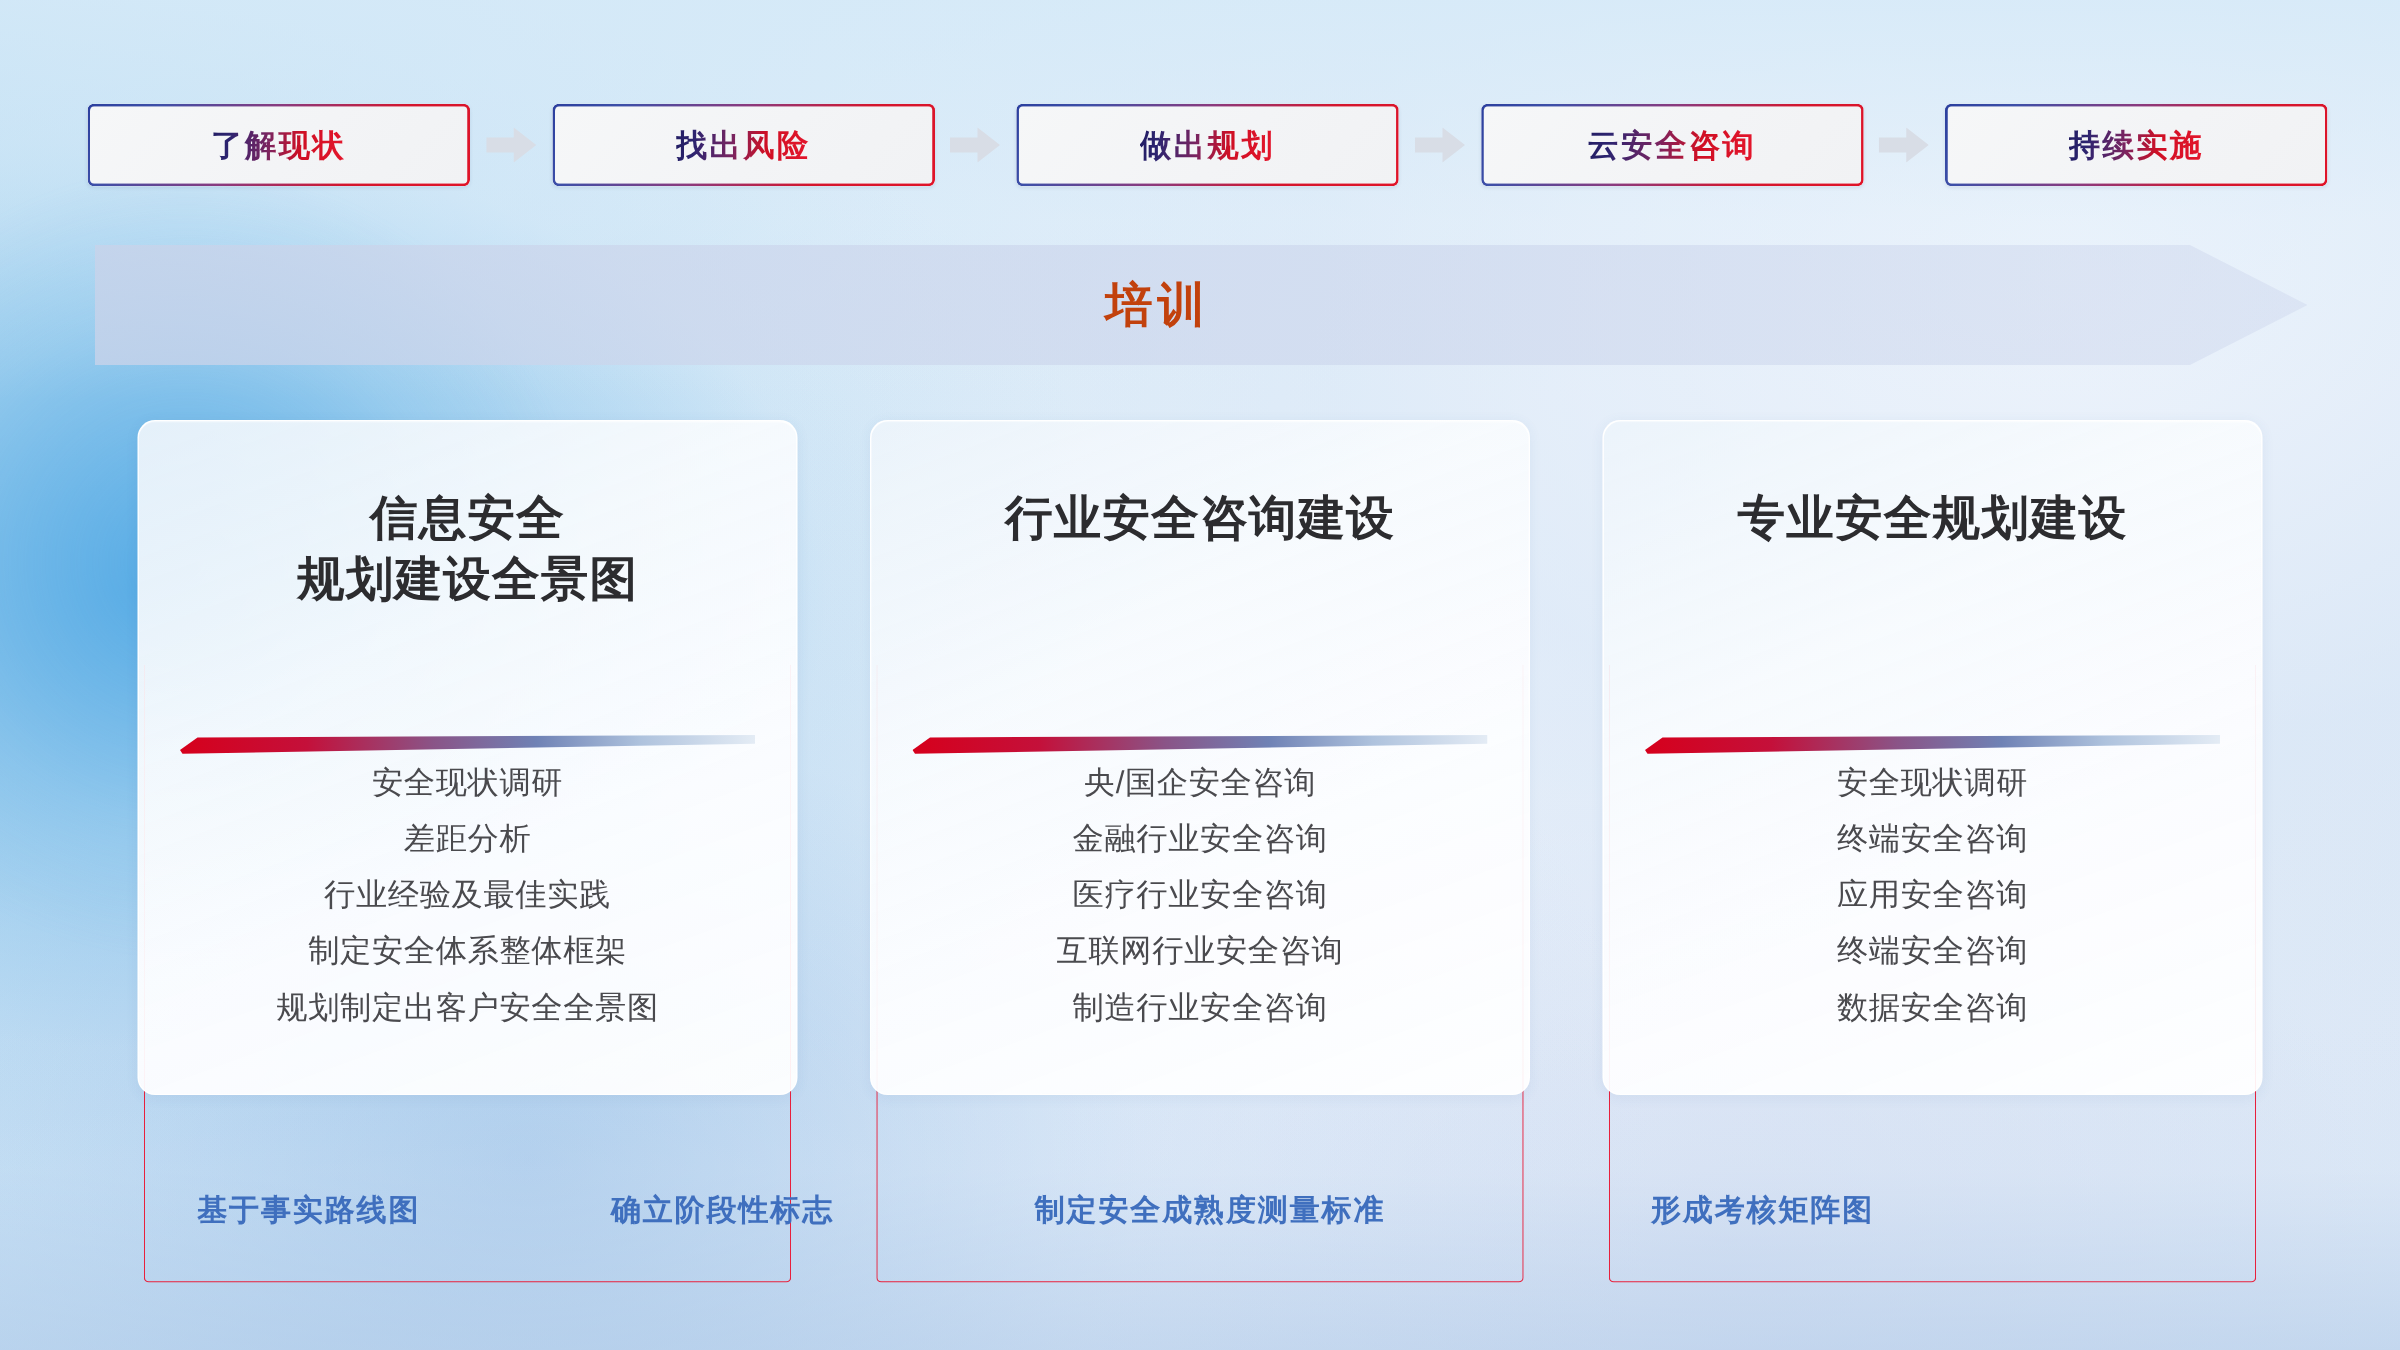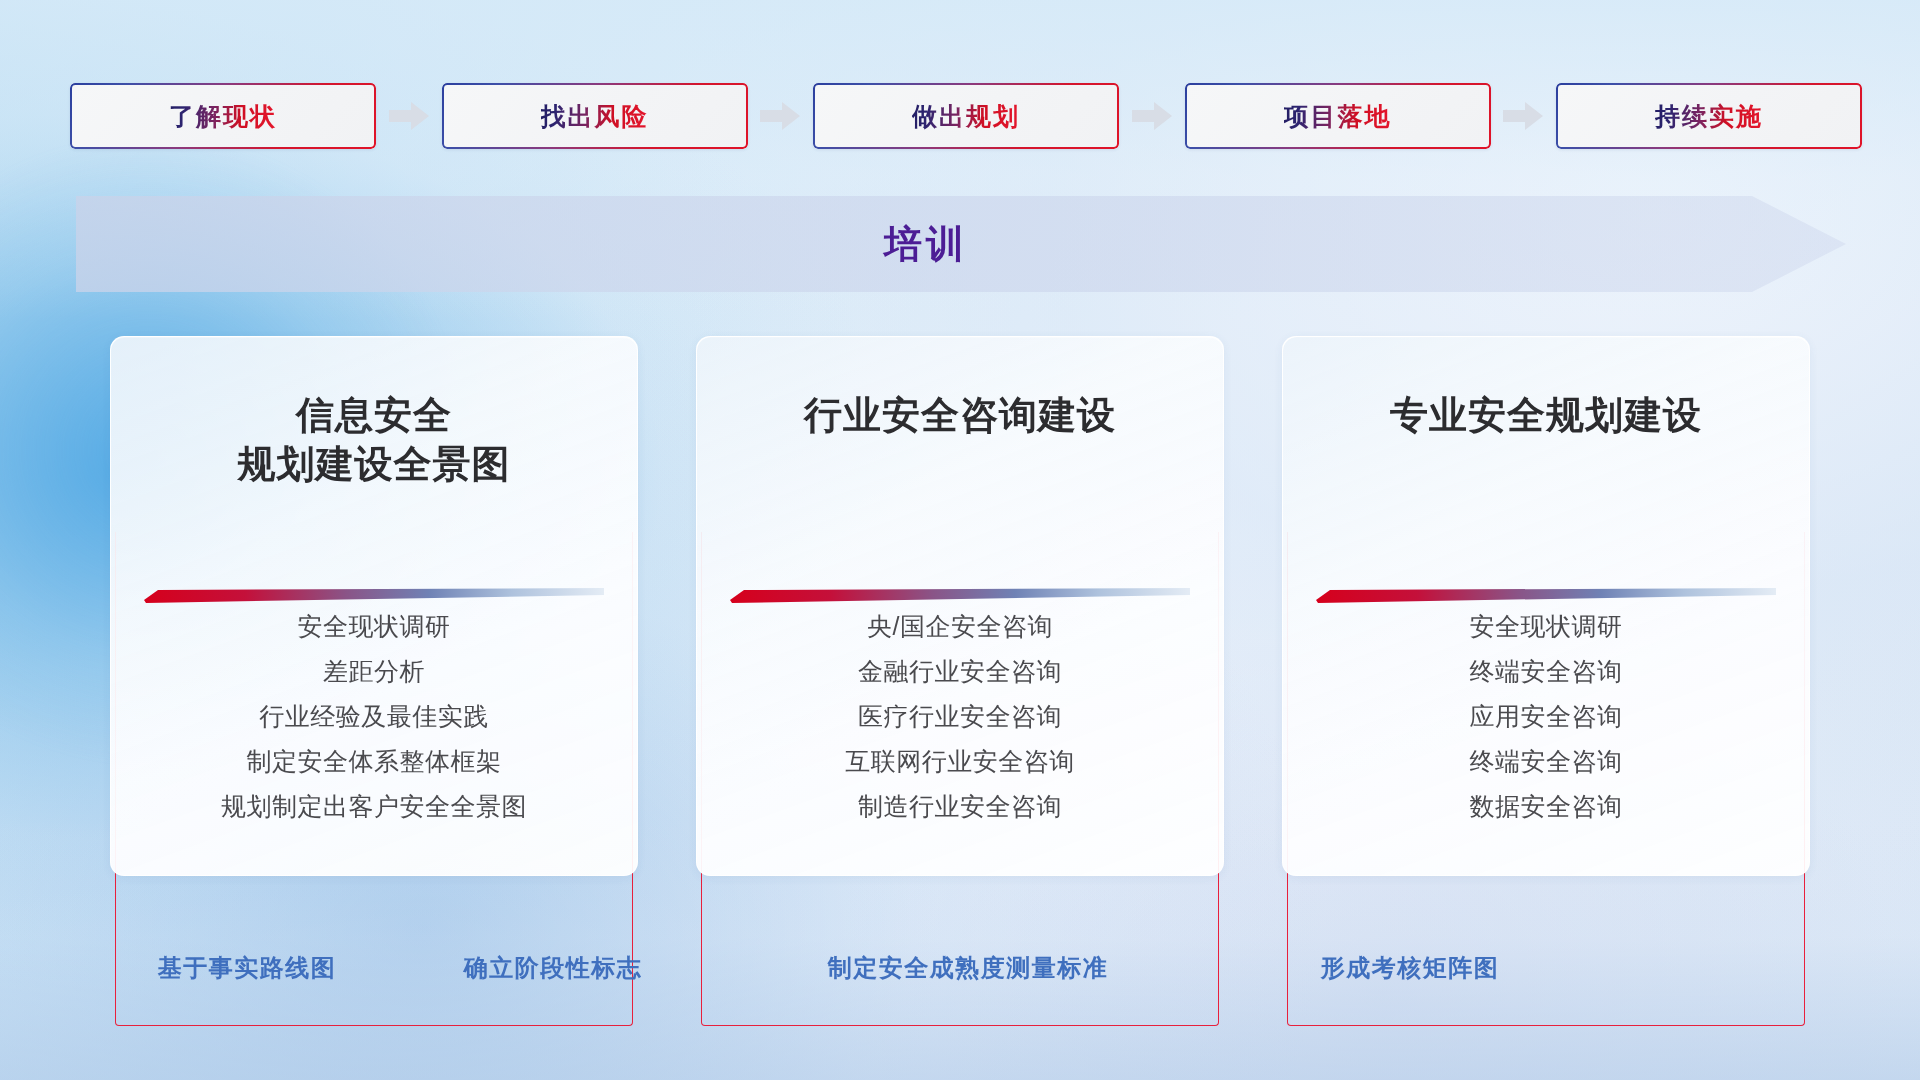--- a/index.html
+++ b/index.html
@@ -114,21 +114,21 @@
   .training-label {
     position: absolute;
     left: 0; top: 0;
     width: 1700px;
     height: 96px;
     display: flex;
     align-items: center;
     justify-content: center;
     font-size: 38px;
     font-weight: 700;
-    color: #4c1d95;
+    color: #c2410c;
     letter-spacing: 4px;
   }
 
   
   .cards-row {
     position: absolute;
     left: 110px;
     top: 336px;
     width: 1700px;
     height: 540px;
@@ -272,21 +272,21 @@
   <div class="step-box">
     <span class="step-label">做出规划</span>
   </div>
   <div class="step-arrow">
     <svg width="40" height="28" viewBox="0 0 40 28" aria-hidden="true">
       <path d="M0 8 H22 V0 L40 14 L22 28 V20 H0 Z" fill="#d8dde6"></path>
     </svg>
   </div>
 
   <div class="step-box">
-    <span class="step-label">项目落地</span>
+    <span class="step-label">云安全咨询</span>
   </div>
   <div class="step-arrow">
     <svg width="40" height="28" viewBox="0 0 40 28" aria-hidden="true">
       <path d="M0 8 H22 V0 L40 14 L22 28 V20 H0 Z" fill="#d8dde6"></path>
     </svg>
   </div>
 
   <div class="step-box">
     <span class="step-label">持续实施</span>
   </div>
@@ -393,16 +393,16 @@
         <li>应用安全咨询</li>
         <li>终端安全咨询</li>
         <li>数据安全咨询</li>
       </ul>
     </div>
   </div>
 </div>
 
 <div class="footer-labels">
   <div class="footer-label" style="left:247px">基于事实路线图</div>
-  <div class="footer-label" style="left:553px">确立阶段性标志</div>
+  <div class="footer-label" style="left:578px">确立阶段性标志</div>
   <div class="footer-label" style="left:968px">制定安全成熟度测量标准</div>
   <div class="footer-label" style="left:1410px">形成考核矩阵图</div>
 </div>
 
 </body></html>

